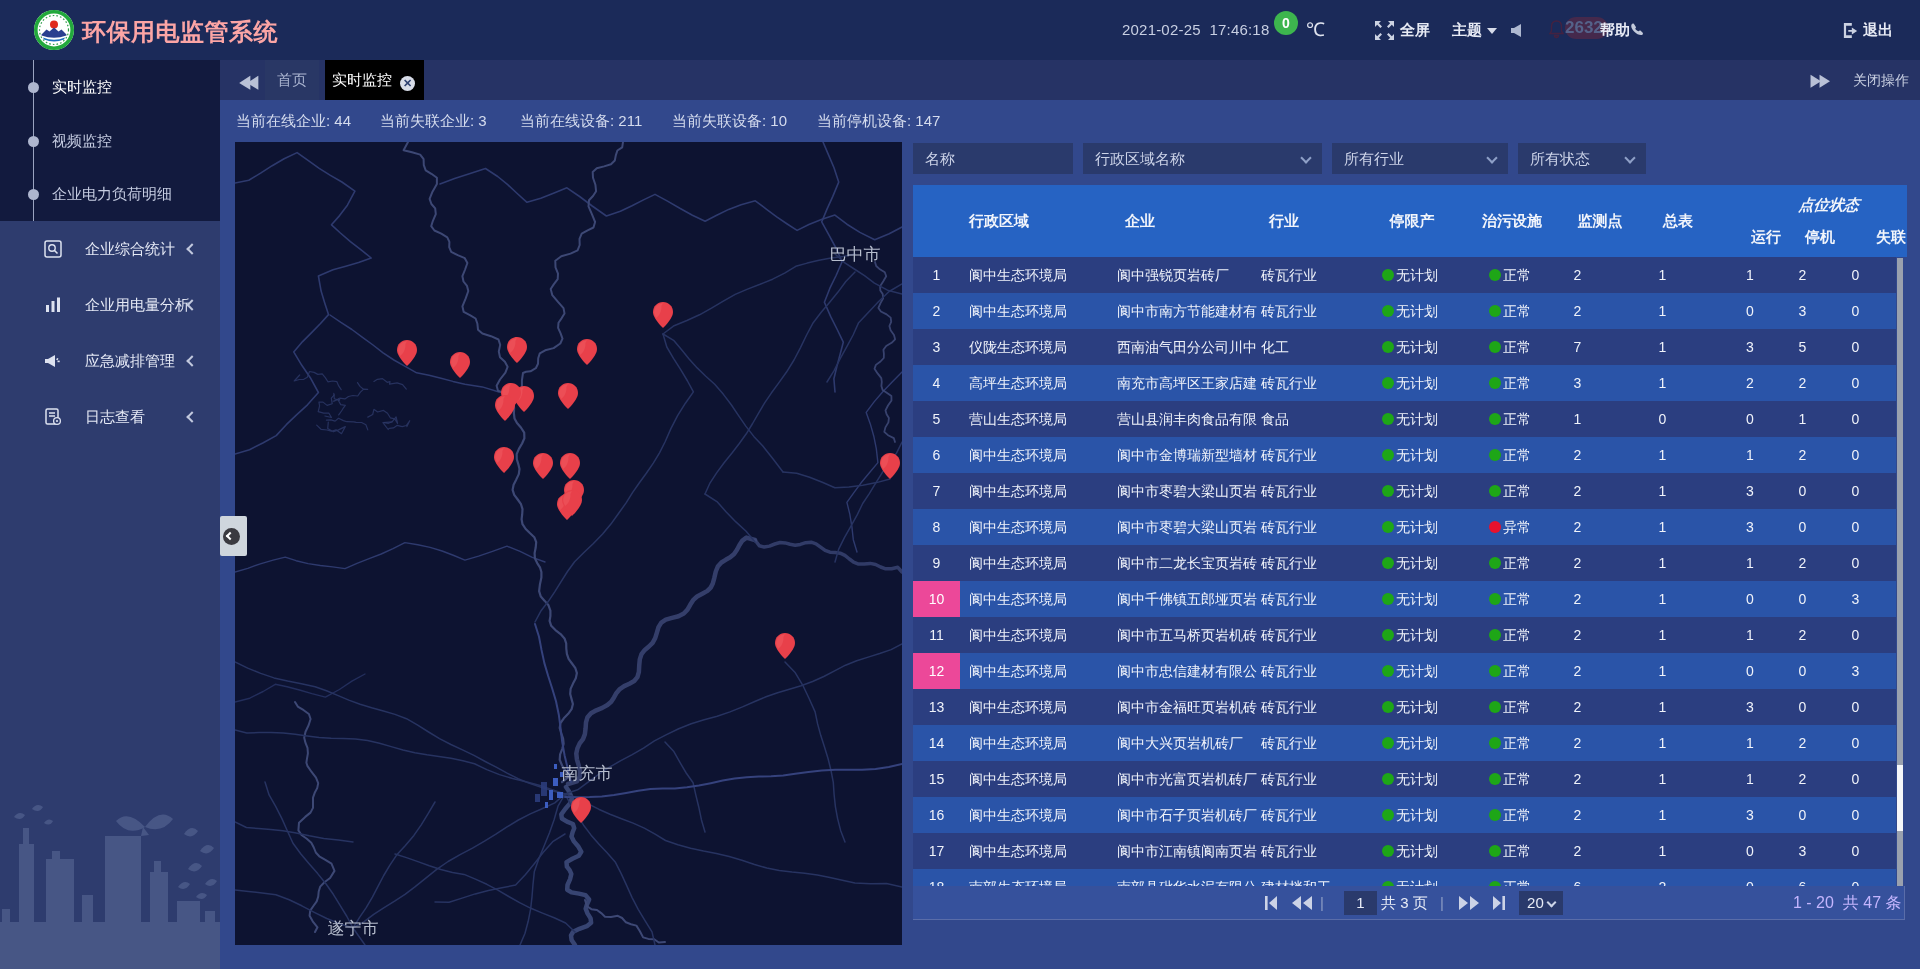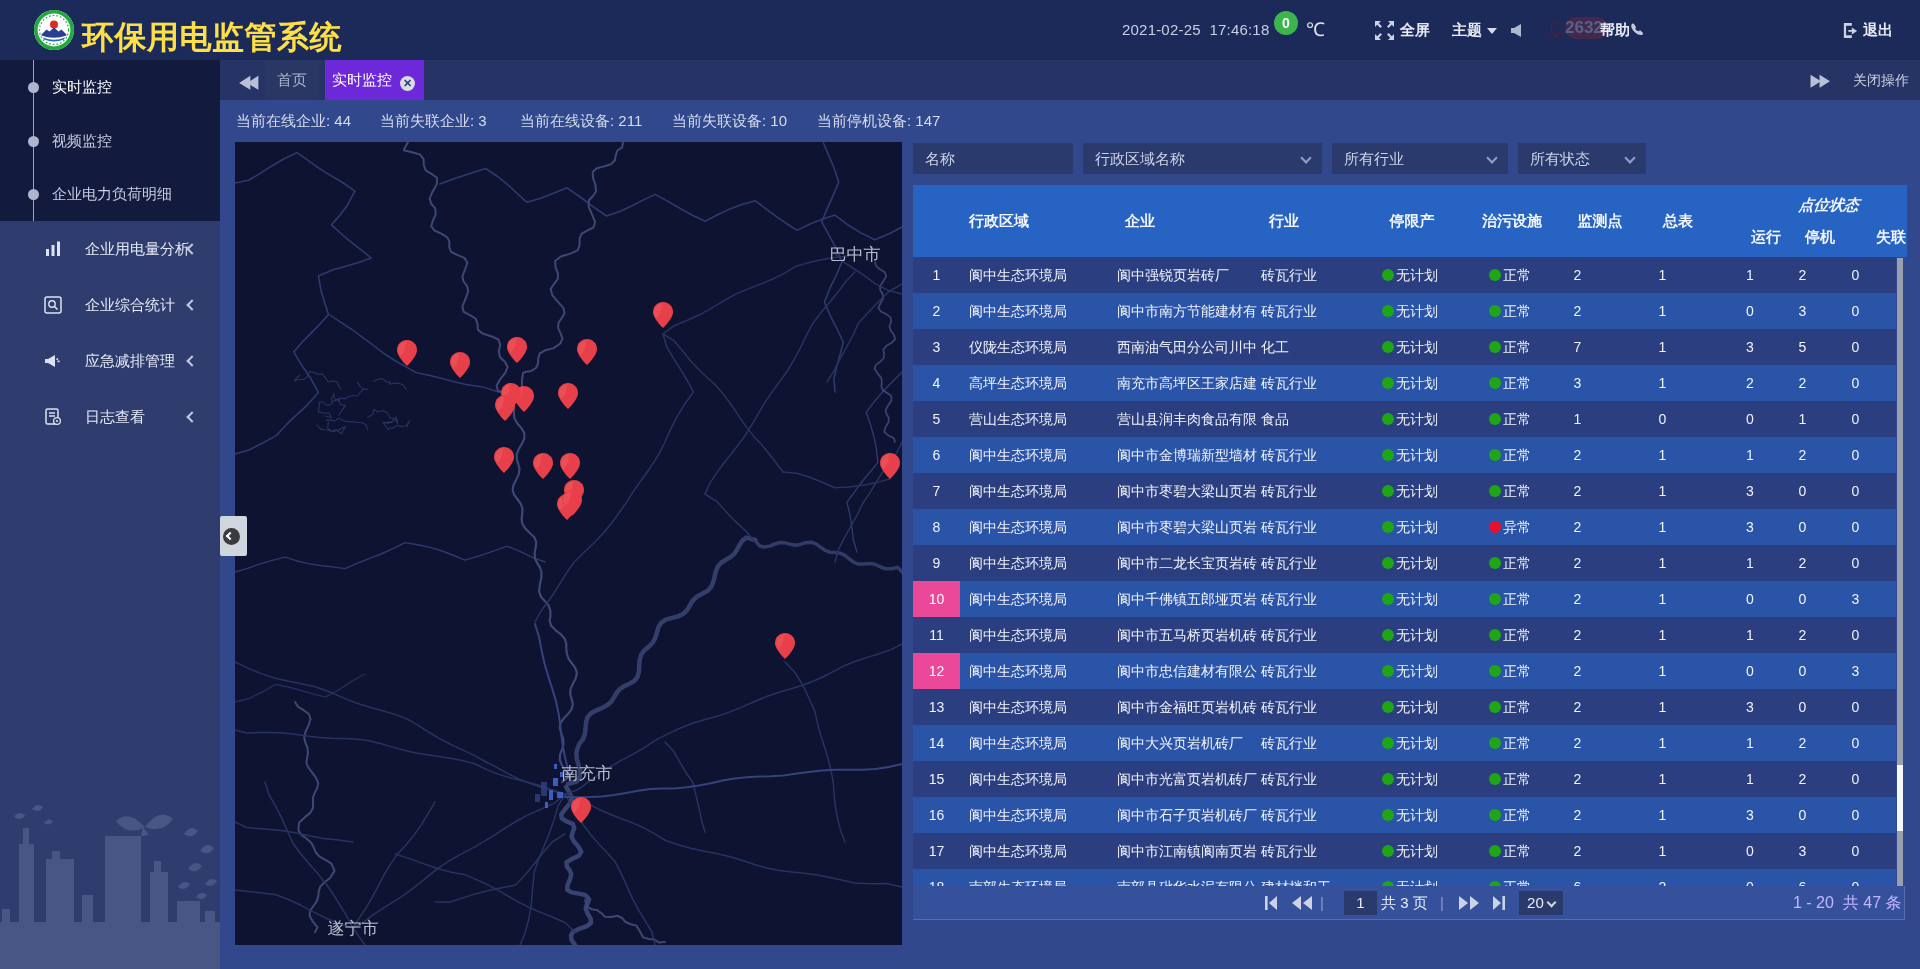--- a/index.html
+++ b/index.html
@@ -1,20 +1,20 @@
 <!DOCTYPE html>
 <html lang="zh"><head>
 <meta charset="utf-8">
 <title>环保用电监管系统</title>
 <style>
 *{margin:0;padding:0;box-sizing:border-box}
 html,body{width:1920px;height:969px;overflow:hidden;background:#32488c;font-family:"Liberation Sans",sans-serif}
 .abs{position:absolute}
 #hdr{position:absolute;left:0;top:0;width:1920px;height:60px;background:#1b2a59;z-index:5}
-#hdr .title{position:absolute;left:82px;top:16px;font-size:32px;font-weight:bold;color:#fde047;letter-spacing:.5px}
+#hdr .title{position:absolute;left:82px;top:16px;font-size:24px;font-weight:bold;color:#fca5a5;letter-spacing:.5px}
 #logo{position:absolute;left:33px;top:9px}
 .htxt{position:absolute;top:0;height:60px;line-height:60px;color:#e8ebf5;font-size:15px;font-weight:bold;white-space:nowrap}
 #dt{left:1122px;font-weight:normal;color:#c8cfe2;font-size:15px;letter-spacing:.2px}
 #temp0{position:absolute;left:1274px;top:11px;width:24px;height:24px;border-radius:50%;background:#3db54e;color:#fff;font-size:14px;font-weight:bold;text-align:center;line-height:24px}
 #degc{left:1306px;font-size:19px;color:#dfe3ef;font-weight:normal}
 #fs{left:1400px}
 #theme{left:1452px}
 #help{left:1600px}
 #org{left:1704px}
 #logout{left:1863px}
@@ -28,21 +28,21 @@
 #mparent{background:#283568}
 #subpanel{background:#121a3e;height:161px;position:relative}
 #subpanel .vline{position:absolute;left:33px;top:0;bottom:0;width:1px;background:#9aa3c0}
 .smi{position:absolute;left:52px;width:160px;height:20px;line-height:20px;color:#c6cde2;font-size:15px}
 .smi.on{color:#fff}
 .smi .sdot{position:absolute;left:-24px;top:5px;width:11px;height:11px;border-radius:50%;background:#aeb6cf}
 #skyline{position:absolute;left:0;bottom:0;width:220px;height:230px;opacity:.32}
 #tabbar{position:absolute;left:220px;top:60px;width:1700px;height:40px;background:#263365}
 .tab{position:absolute;top:0;height:40px;line-height:40px;font-size:15px;white-space:nowrap}
 #tabh{left:45px;width:54px;text-align:center;background:#293765;color:#a9b3cf}
-#taba{left:105px;padding:0 9px 0 7px;background:#6d28d9;color:#fff}
+#taba{left:105px;padding:0 9px 0 7px;background:#000000;color:#fff}
 #tabclose{display:inline-block;margin-left:8px;width:15px;height:15px;border-radius:50%;background:#d8dce8;color:#2e4070;font-size:11px;line-height:15px;text-align:center;vertical-align:-2px;font-weight:bold}
 .dbl{position:absolute;top:12px;color:#b9c1d6;font-size:16px;letter-spacing:-7px}
 #stats{position:absolute;left:220px;top:100px;width:1700px;height:40px;background:#32488c;color:#d5dcee;font-size:15px}
 #stats span{position:absolute;top:0;line-height:42px;white-space:nowrap}
 #map{position:absolute;left:235px;top:142px;width:667px;height:803px;background:#0d1331}
 #collapse{position:absolute;left:220px;top:516px;width:27px;height:40px;background:#cfd6dd;border-radius:2px;z-index:4}
 #collapse .cc{position:absolute;left:3px;top:12px;width:17px;height:17px;border-radius:50%;background:#3a3a40}
 #collapse .cv{position:absolute;left:7px;top:17px;width:6px;height:6px;border-left:2px solid #fff;border-bottom:2px solid #fff;transform:rotate(45deg)}
 #fname{position:absolute;left:913px;top:143px;width:160px;height:31px;background:#2a3a6c;color:#ccd3e8;font-size:15px;line-height:31px;padding-left:12px}
 .fsel{position:absolute;top:143px;height:31px;background:#2a3a6c;color:#ccd3e8;font-size:15px;line-height:31px;padding-left:12px}
@@ -122,35 +122,35 @@
   <div class="htxt" id="logout">退出</div>
 </div>
 <div id="side">
   <div id="subpanel">
     <div class="vline"></div>
     <div class="smi on" style="top:17px"><span class="sdot"></span>实时监控</div>
     <div class="smi" style="top:71px"><span class="sdot"></span>视频监控</div>
     <div class="smi" style="top:124px"><span class="sdot"></span>企业电力负荷明细</div>
   </div>
   <div class="mi">
+    <svg class="mic" viewBox="0 0 18 18">
+        <rect x="1" y="1" width="16" height="16" rx="2" fill="none" stroke="#dde2f0" stroke-width="1.5"></rect>
+        <circle cx="8" cy="8" r="3.2" fill="none" stroke="#dde2f0" stroke-width="1.4"></circle>
+        <path d="M10.5 10.5 L13.5 13.5" stroke="#dde2f0" stroke-width="1.6"></path>
+      </svg>
+    <span class="mtx">企业综合统计</span>
+      <span class="arr"></span>
+  </div>
+  <div class="mi">
     <svg class="mic" viewBox="0 0 18 18" fill="#dde2f0">
         <rect x="2" y="9" width="3" height="7"></rect>
         <rect x="7.5" y="5" width="3" height="11"></rect>
         <rect x="13" y="1.5" width="3" height="14.5"></rect>
       </svg>
     <span class="mtx">企业用电量分析</span>
-      <span class="arr"></span>
-  </div>
-  <div class="mi">
-    <svg class="mic" viewBox="0 0 18 18">
-        <rect x="1" y="1" width="16" height="16" rx="2" fill="none" stroke="#dde2f0" stroke-width="1.5"></rect>
-        <circle cx="8" cy="8" r="3.2" fill="none" stroke="#dde2f0" stroke-width="1.4"></circle>
-        <path d="M10.5 10.5 L13.5 13.5" stroke="#dde2f0" stroke-width="1.6"></path>
-      </svg>
-    <span class="mtx">企业综合统计</span>
       <span class="arr"></span>
   </div>
   <div class="mi">
     <svg class="mic" viewBox="0 0 18 18" fill="#dde2f0">
         <path d="M1 7 L4 7 L11 3 L11 15 L4 11 L1 11 Z"></path>
         <rect x="12.5" y="6" width="1.6" height="2" transform="rotate(25 13 7)"></rect>
         <rect x="13.5" y="8.6" width="2.2" height="1.6"></rect>
       </svg>
     <span class="mtx">应急减排管理</span>
       <span class="arr"></span>

